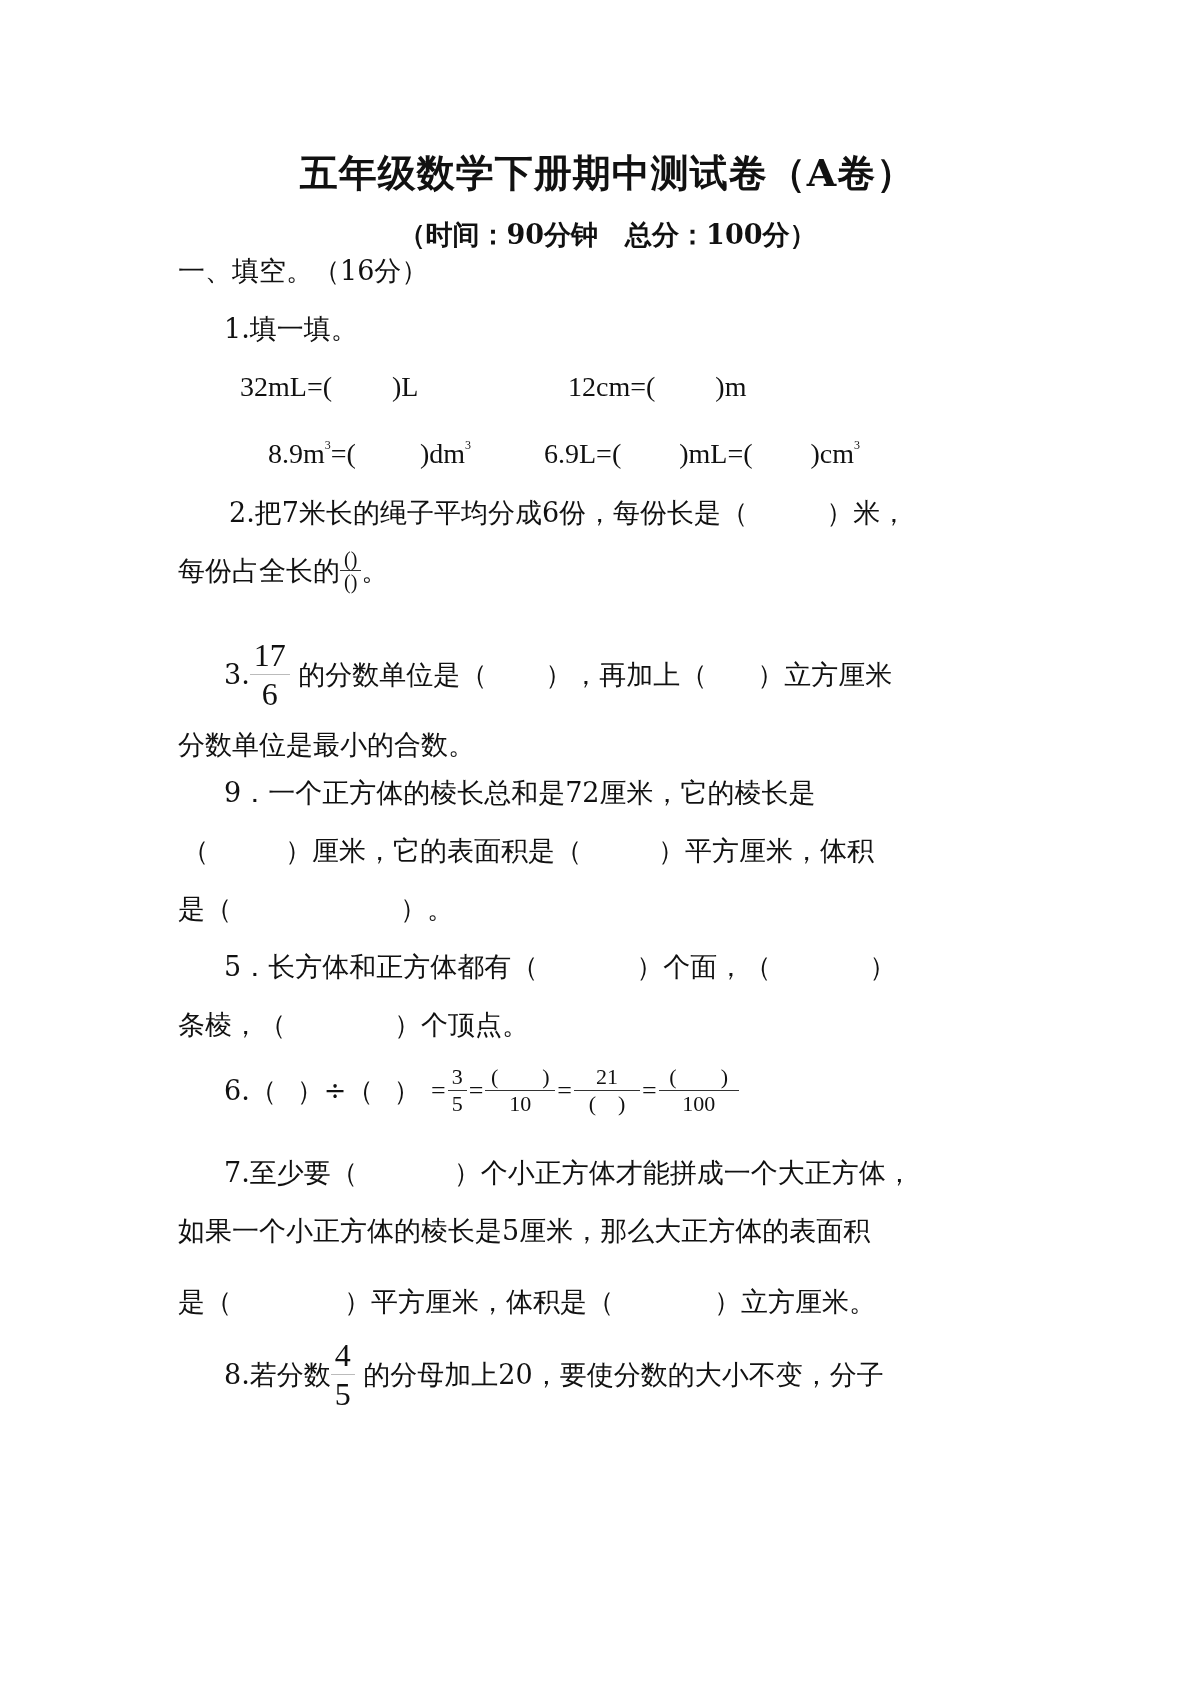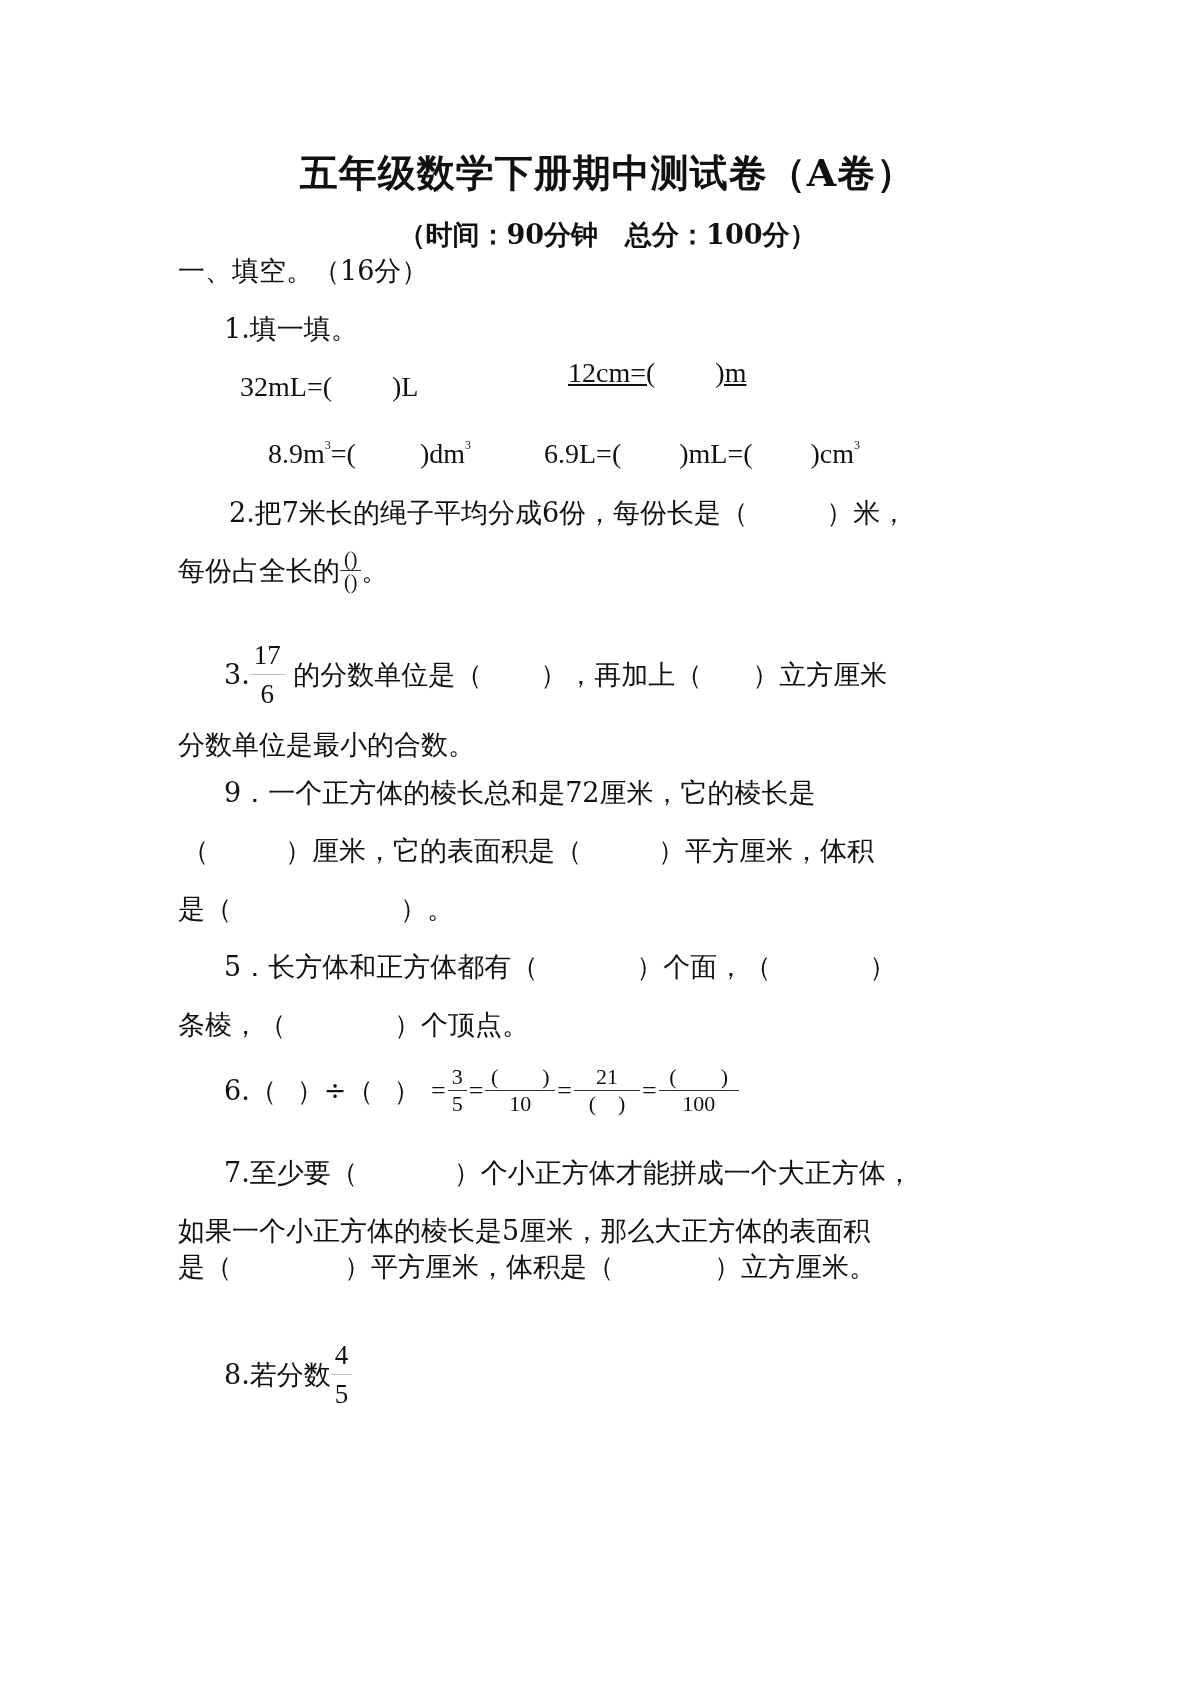--- a/index.html
+++ b/index.html
@@ -9,38 +9,38 @@
   .title { left:0; width:1191px; top:148px; text-align:center; font-size:38px; font-weight:bold; letter-spacing:1px; }
   .subtitle { left:0; width:1191px; top:217px; text-align:center; font-size:27px; font-weight:bold; }
   .line { font-size:27px; line-height:34px; }
   .num { font-family: "Liberation Serif", "DejaVu Serif", serif; font-size:28px; }
   .gap { display:inline-block; }
   sup { font-size:12px; vertical-align:14px; }
   .frac { display:inline-block; vertical-align:middle; text-align:center; font-family:"Liberation Serif", serif; }
   .frac .n, .frac .d { display:block; padding:0 4px; }
   .frac .n { border-bottom:1.5px solid #333; }
   .frac.small { font-size:22px; line-height:26px; }
-  .frac.med { font-size:27px; line-height:38px; }
+  .frac.med { font-size:32px; line-height:38px; }
   .frac.tiny { font-size:20px; line-height:22px; }
   .eq { font-family:"Liberation Serif", serif; font-size:26px; padding:0 2px; }
 </style>
 </head>
 <body>
 
 <div class="abs title">五年级数学下册期中测试卷（A卷）</div>
 <div class="abs subtitle">（时间：90分钟　总分：100分）</div>
 
 <div class="abs line" style="left:166px; top:254px;">一、填空。（16分）</div>
 
 <div class="abs line" style="left:212px; top:312px;">1.填一填。</div>
 
 <div class="abs line num" style="left:228px; top:370px;">
   <span>32mL=(</span><span class="gap" style="width:60px"></span><span>)L</span>
 </div>
-<div class="abs line num" style="left:556px; top:356px;text-decoration:underline;">
+<div class="abs line num" style="left:556px; top:370px;">
   <span>12cm=(</span><span class="gap" style="width:60px"></span><span>)m</span>
 </div>
 
 <div class="abs line num" style="left:228px; top:428px;margin-left:28px;">
   <span>8.9m</span><sup>3</sup><span>=(</span><span class="gap" style="width:64px"></span><span>)dm</span><sup>3</sup>
 </div>
 <div class="abs line num" style="left:532px; top:428px;">
   <span>6.9L=(</span><span class="gap" style="width:58px"></span><span>)mL=(</span><span class="gap" style="width:58px"></span><span>)cm</span><sup>3</sup>
 </div>
 
@@ -74,19 +74,20 @@
 
 <div class="abs line" style="left:212px; top:1064px;">
   <span style="vertical-align:middle">6.（</span><span class="gap" style="width:20px"></span><span style="vertical-align:middle">）÷（</span><span class="gap" style="width:20px"></span><span style="vertical-align:middle">）</span>
   <span class="eq" style="vertical-align:middle">=</span><span class="frac small"><span class="n">3</span><span class="d">5</span></span><span class="eq" style="vertical-align:middle">=</span><span class="frac small" style="min-width:70px"><span class="n">(　　)</span><span class="d">10</span></span><span class="eq" style="vertical-align:middle">=</span><span class="frac small" style="min-width:66px"><span class="n">21</span><span class="d">(　)</span></span><span class="eq" style="vertical-align:middle">=</span><span class="frac small" style="min-width:80px"><span class="n">(　　)</span><span class="d">100</span></span>
 </div>
 
 <div class="abs line" style="left:212px; top:1156px;">
   <span>7.至少要（</span><span class="gap" style="width:96px"></span><span>）个小正方体才能拼成一个大正方体，</span>
 </div>
 <div class="abs line" style="left:166px; top:1214px;">如果一个小正方体的棱长是5厘米，那么大正方体的表面积</div>
-<div class="abs line" style="left:166px; top:1252px;font-family:Liberation Mono, monospace;">
+<div class="abs line" style="left:166px; top:1285px;">
   <span>是（</span><span class="gap" style="width:112px"></span><span>）平方厘米，体积是（</span><span class="gap" style="width:100px"></span><span>）立方厘米。</span>
 </div>
 
 <div class="abs line" style="left:212px; top:1336px;">
   <span style="vertical-align:middle">8.若分数</span><span class="frac med"><span class="n" style="border-bottom-color:#bbb">4</span><span class="d">5</span></span>
+  <span style="vertical-align:middle">的分母加上20，要使分数的大小不变，分子</span>
 </div>
 
 </body></html>

